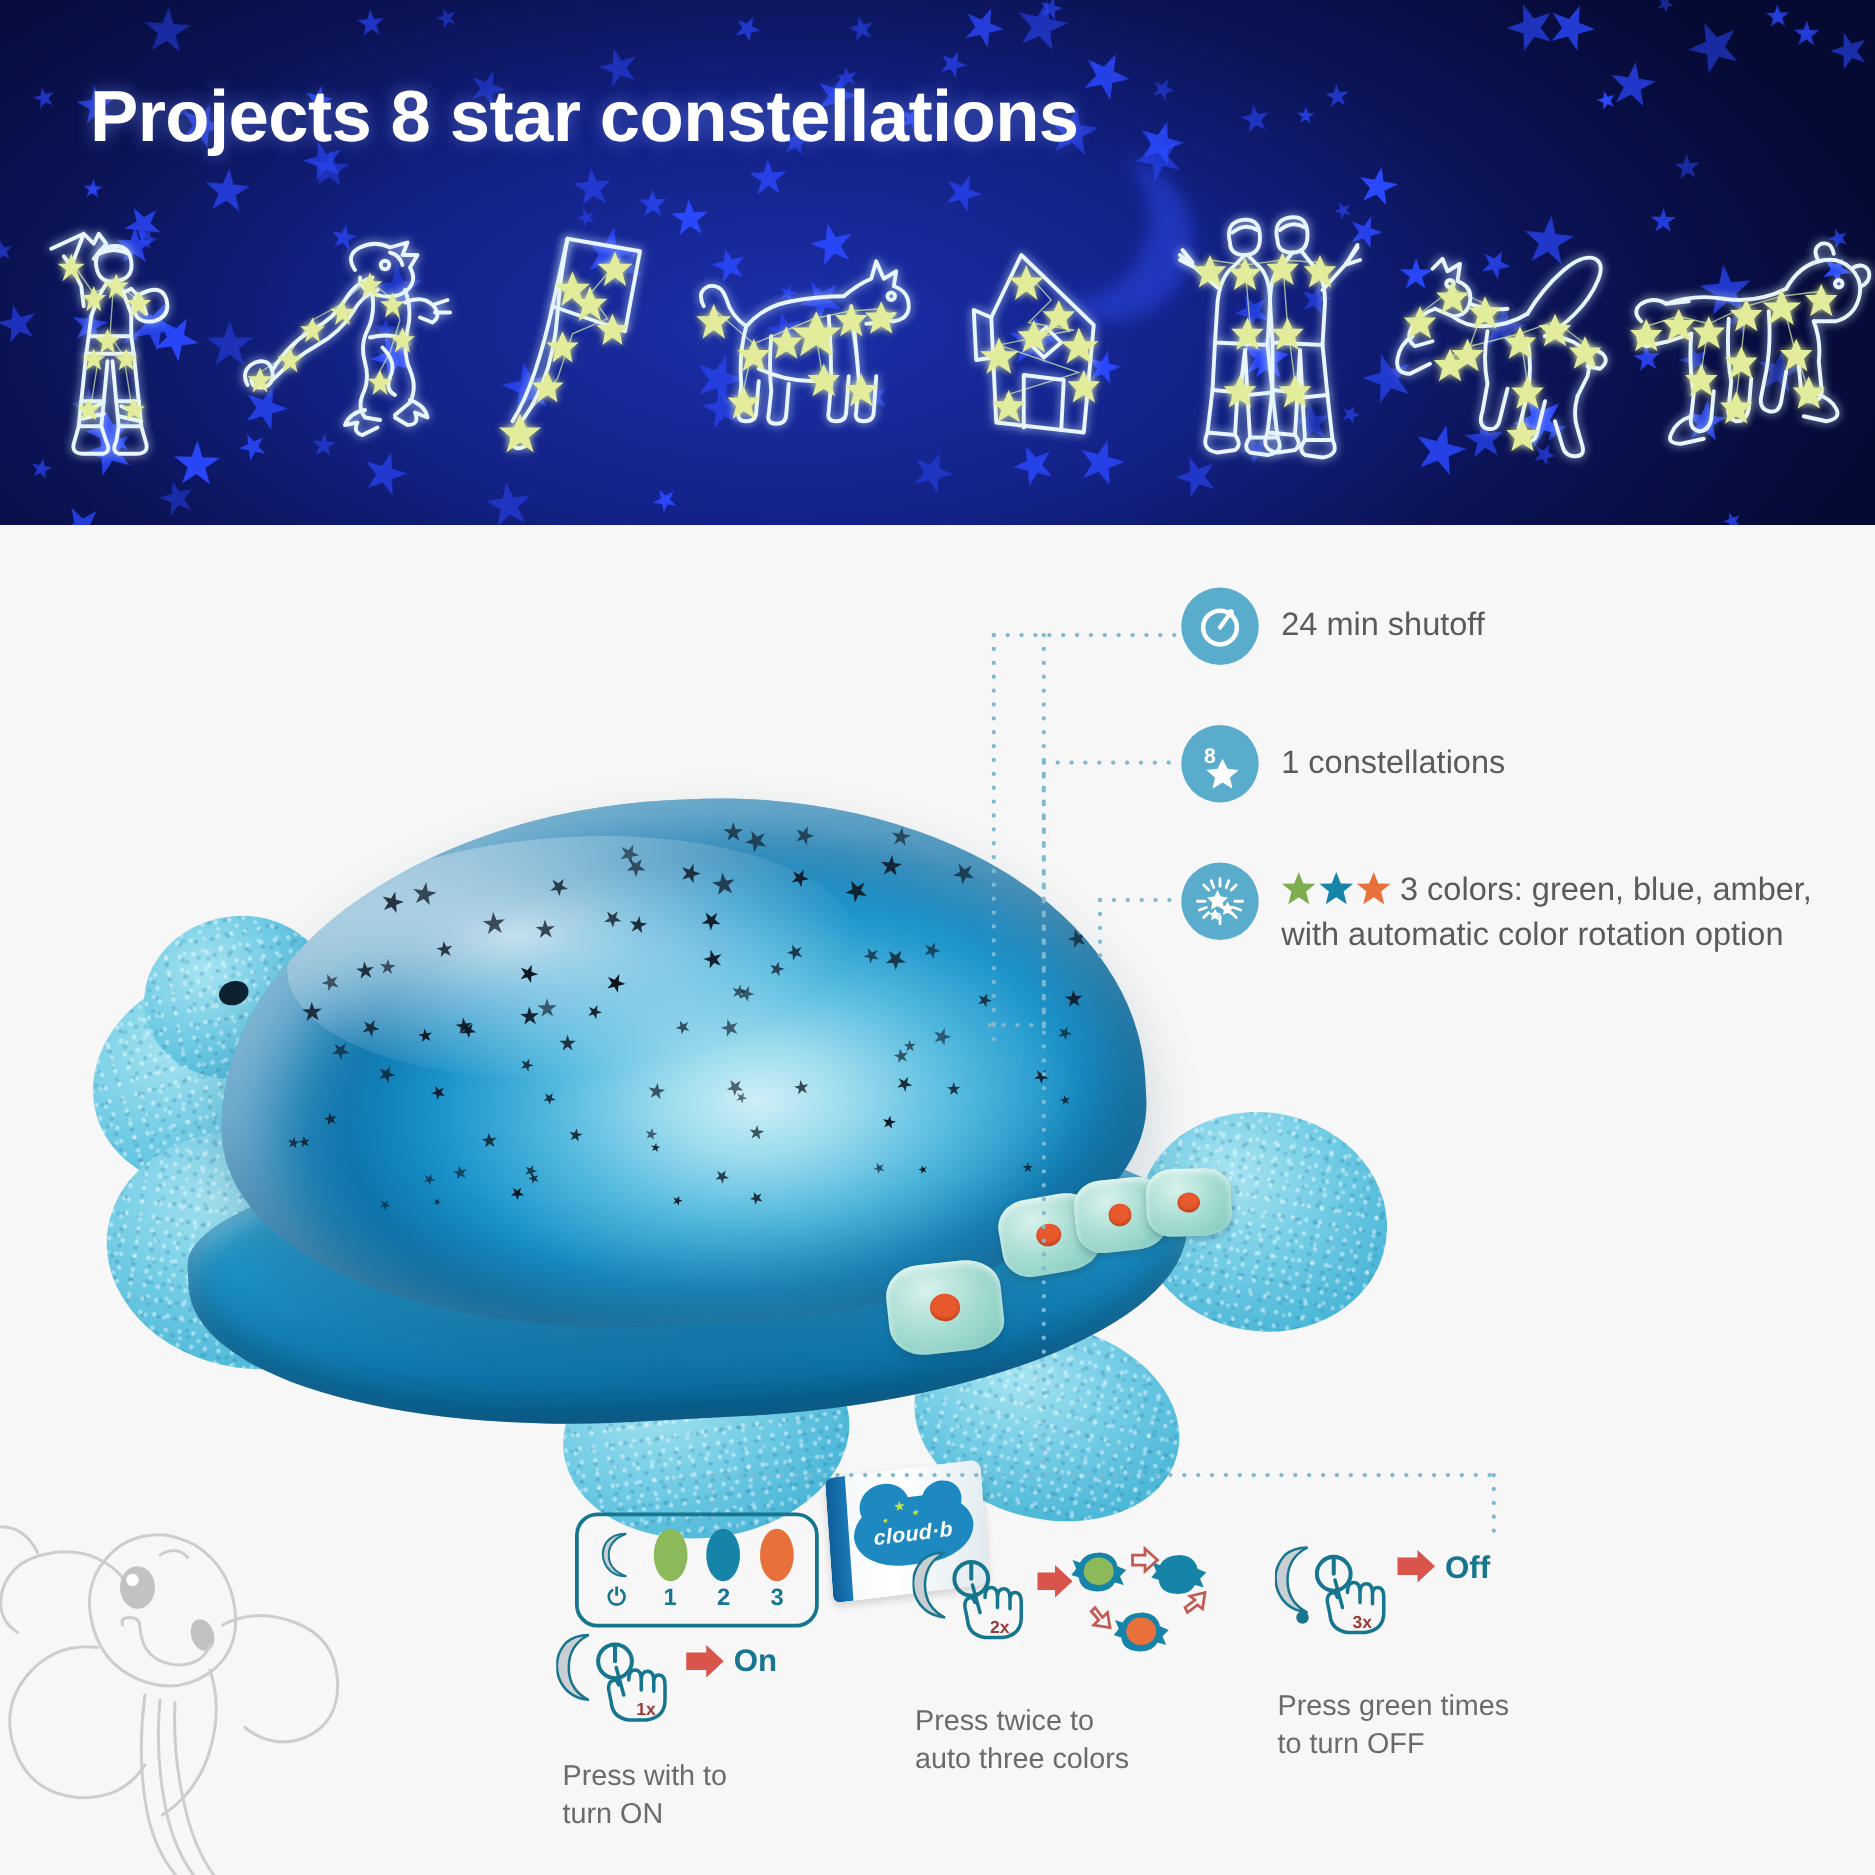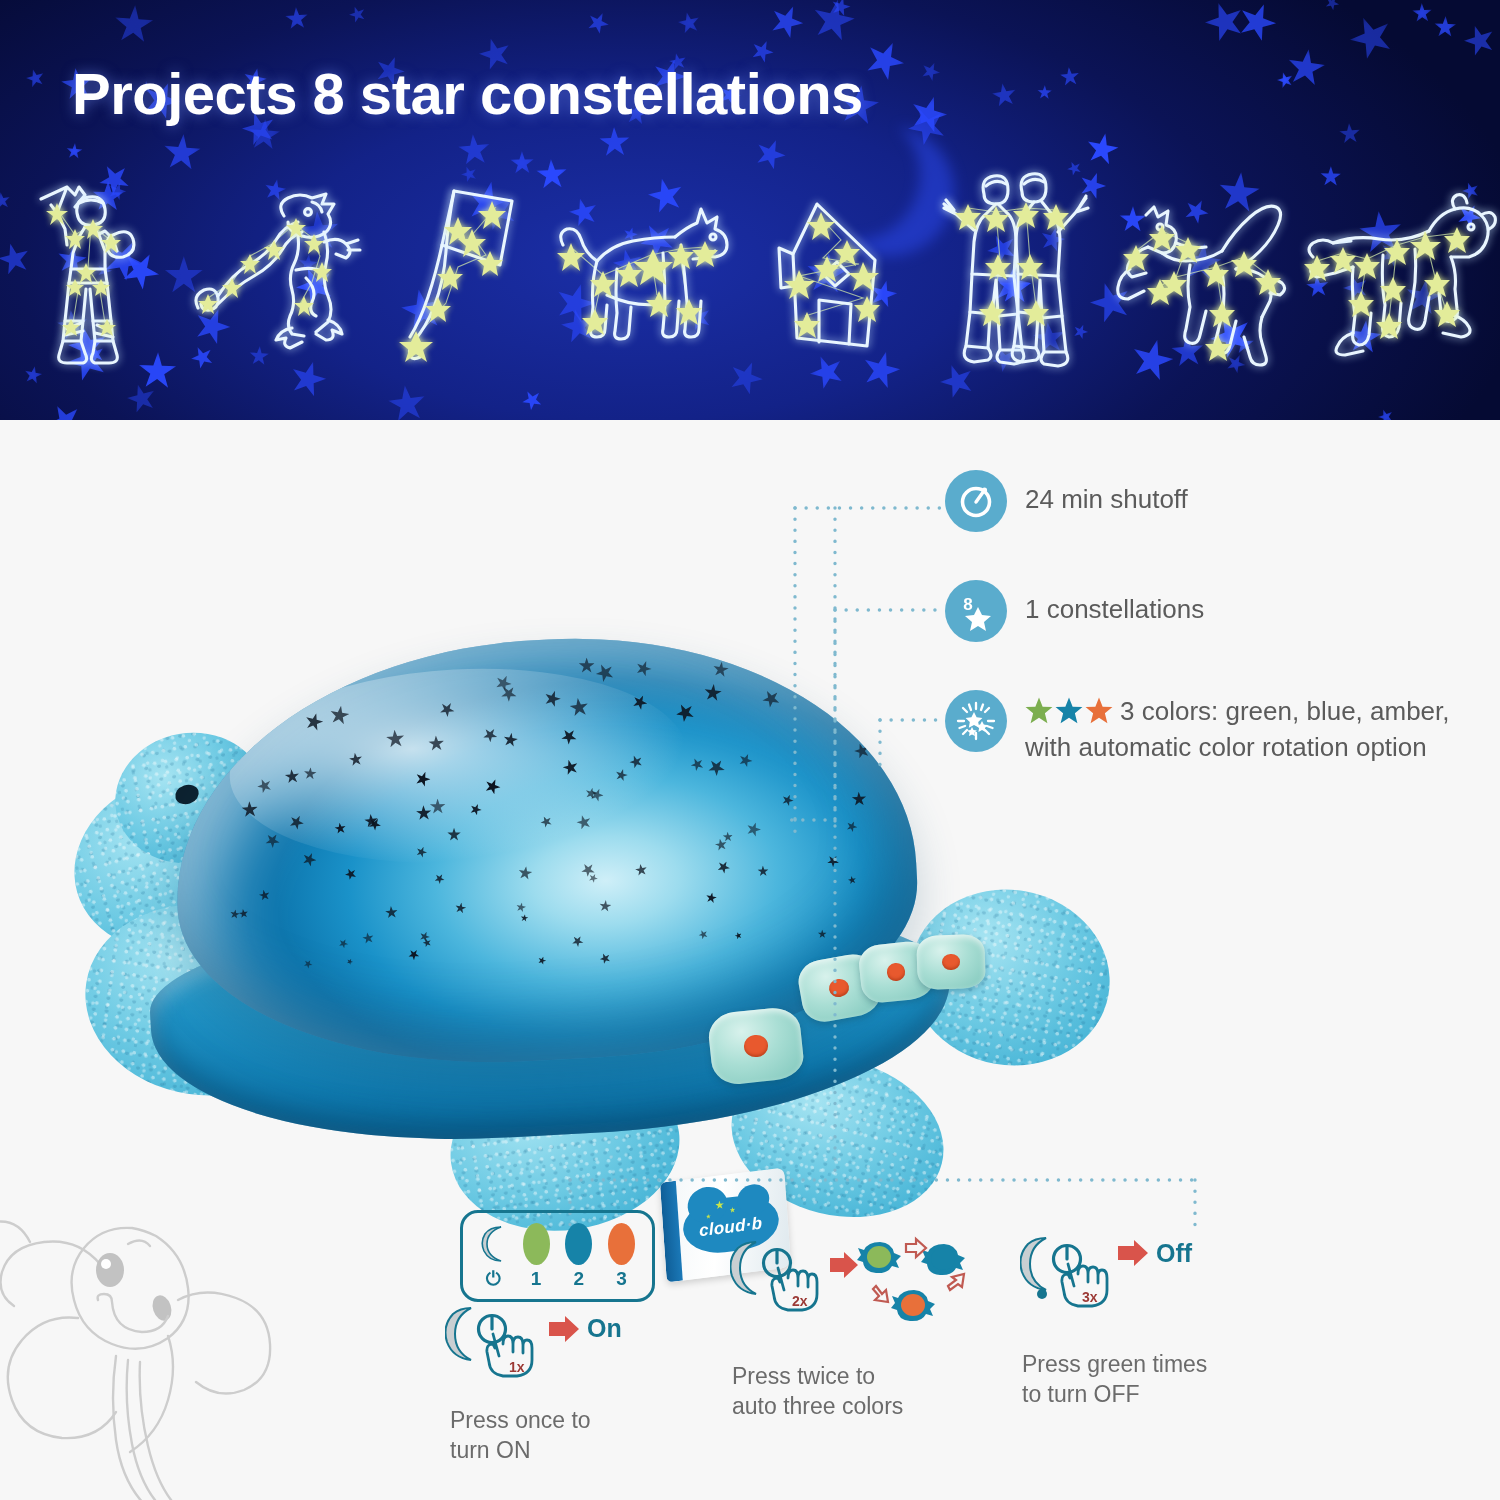--- a/index.html
+++ b/index.html
@@ -840,21 +840,21 @@
         </g>
         <path d="M48 30 L54 52 M58 40 Q58 32 63 32 Q68 32 68 40 L68 48 M68 40 Q68 33 73 33 Q78 33 78 41 L78 49 M78 42 Q78 36 82 36 Q87 36 87 44 L87 56 Q87 70 72 72 L58 72 Q45 70 44 58 L42 48 Q41 40 48 40 L50 44" fill="none" stroke="#16758f" stroke-width="2.8" stroke-linejoin="round" stroke-linecap="round"></path>
         <text x="64" y="68" font-family="Liberation Sans, sans-serif" font-size="14" font-weight="bold" fill="#9c3a36">1x</text>
         <g>
           <path d="M104 18 L120 18 L120 12 L134 25 L120 38 L120 32 L104 32 Z" fill="#d9544b"></path>
         </g>
         <text x="142" y="33" font-family="Liberation Sans, sans-serif" font-size="25" font-weight="bold" fill="#16758f">On</text>
       </svg>
 
       <div class="instr-caption" style="position:absolute;left:10px;top:196px;width:240px">
-        <span>Press once to</span><br>
+        <span>Press with to</span><br>
         <span>turn ON</span>
       </div>
     </div>
 
     <div class="instr" id="instr-2">
       <svg width="260" height="110" viewBox="0 0 260 110" style="position:absolute;left:0;top:0">
         <path d="M26 10 Q10 18 10 36 Q10 54 26 62 Q8 60 2 44 Q-3 28 8 16 Q15 10 26 10 Z" fill="#c9cfd2" stroke="#16758f" stroke-width="2"></path>
         <g stroke="#16758f" stroke-width="3.2" fill="none" stroke-linecap="round">
           <circle cx="47" cy="31" r="13.5"></circle>
           <line x1="47" y1="18" x2="47" y2="31"></line>

